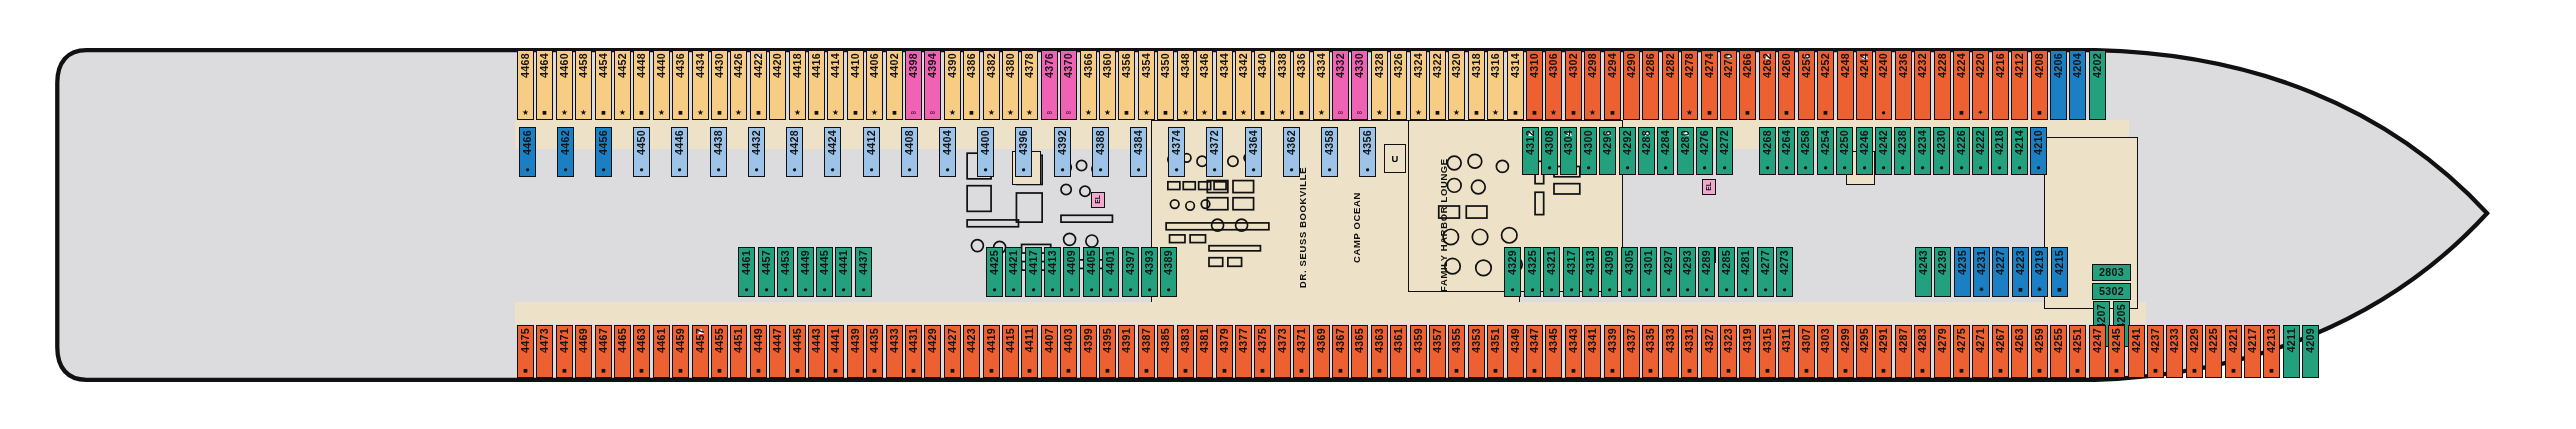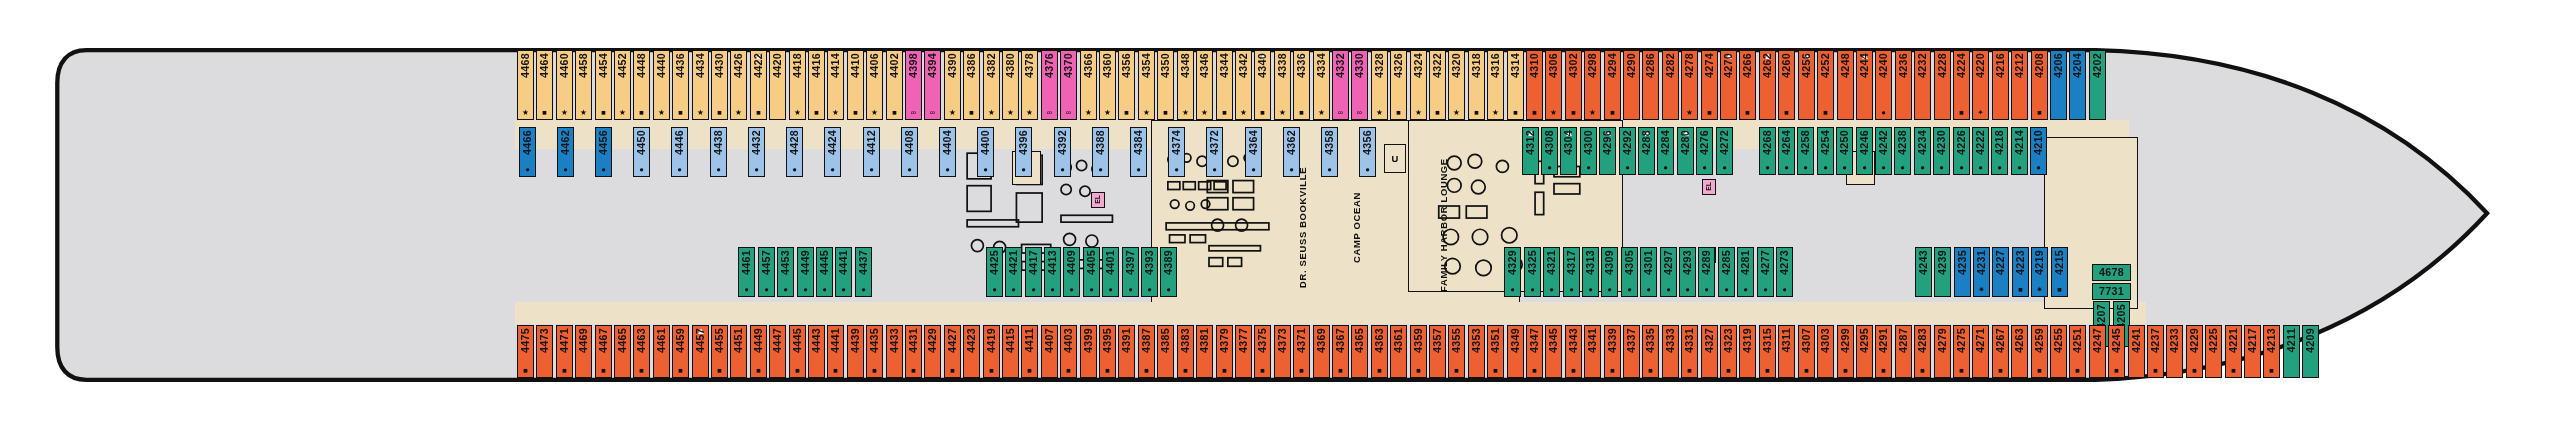--- a/index.html
+++ b/index.html
@@ -949,24 +949,24 @@
         <div class="mark">■</div>
       </div>
       <div class="cab c-int" style="left: 2093px; top: 301px; width: 17px; height: 46px;">
         <div class="num">4207</div>
         <div class="mark">●</div>
       </div>
       <div class="cab c-int" style="left: 2113px; top: 301px; width: 17px; height: 46px;">
         <div class="num">4205</div>
       </div>
       <div class="cab horiz c-int" style="left: 2092px; top: 264px; width: 39px; height: 17px;">
-        <div class="num">4678</div>
+        <div class="num">2803</div>
       </div>
       <div class="cab horiz c-int" style="left: 2092px; top: 283px; width: 39px; height: 17px;">
-        <div class="num">7731</div>
+        <div class="num">5302</div>
       </div>
       <div class="cab c-bal" style="left: 517px; top: 325px; width: 17px; height: 53px;">
         <div class="num">4475</div>
         <div class="mark">■</div>
       </div>
       <div class="cab c-bal" style="left: 536px; top: 325px; width: 17px; height: 53px;">
         <div class="num">4473</div>
       </div>
       <div class="cab c-bal" style="left: 556px; top: 325px; width: 17px; height: 53px;">
         <div class="num">4471</div>

